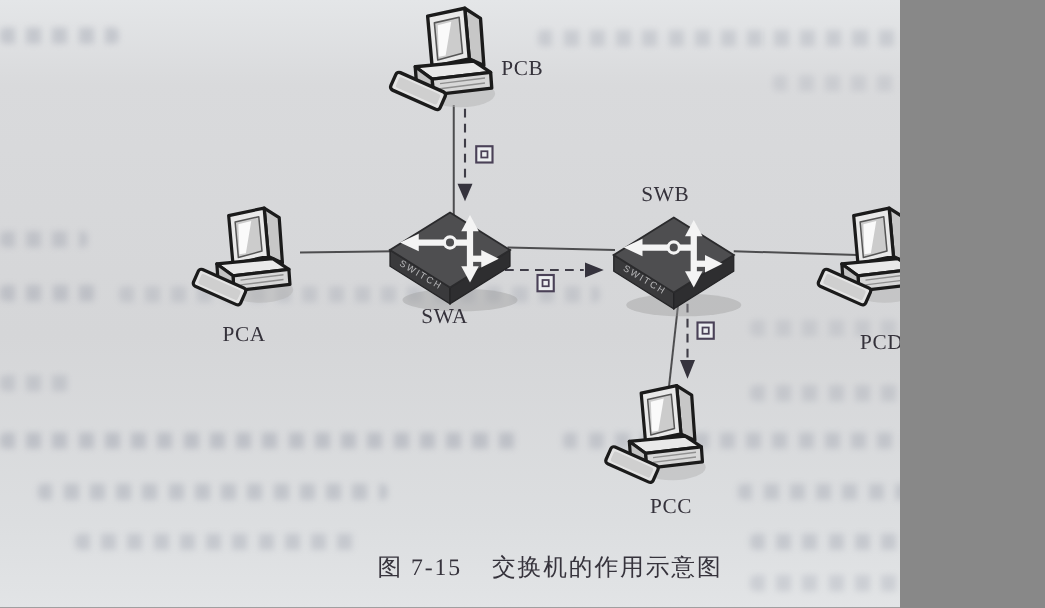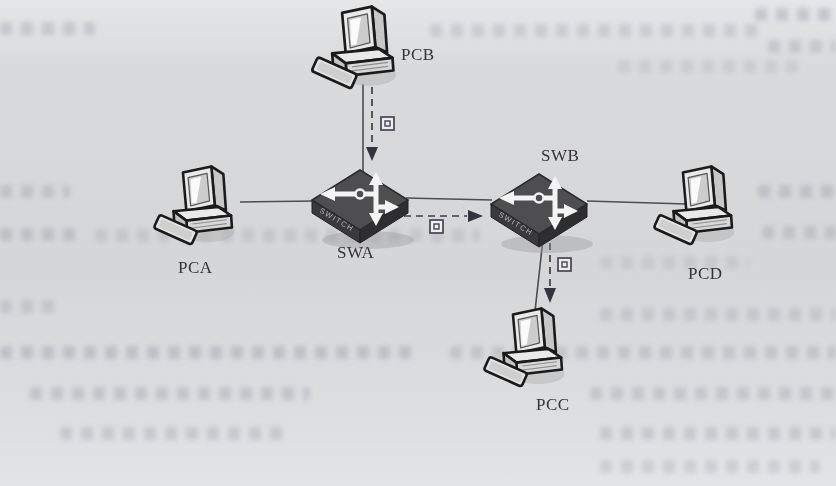--- a/index.html
+++ b/index.html
@@ -1,18 +1,18 @@
 <!DOCTYPE html>
 <html><head>
 <meta charset="utf-8">
 <style>
   html,body{margin:0;padding:0;background:#888;}
   .page{
     position:relative;
-    width:836px;height:486px;
+    width:720px;height:486px;
     overflow:hidden;
     background:linear-gradient(180deg,#e4e6e8 0%,#d9dadc 14%,#d5d6d8 55%,#dcdee0 86%,#e2e4e6 100%);
     font-family:"Liberation Serif","DejaVu Serif",serif;
   }
   
   .smudge{
     position:absolute;height:13px;border-radius:4px;
     background:repeating-linear-gradient(90deg,
       rgba(122,128,146,.48) 0px, rgba(122,128,146,.48) 12px,
       rgba(122,128,146,0) 12px, rgba(122,128,146,0) 21px);
@@ -125,20 +125,24 @@
 
     <use href="#pc-icon" transform="translate(316,3) scale(0.9)"></use>
     <use href="#pc-icon" transform="translate(158,163) scale(0.86)"></use>
     <use href="#pc-icon" transform="translate(658,163) scale(0.86)"></use>
     <use href="#pc-icon" transform="translate(488,305) scale(0.86)"></use>
     <use href="#switch-icon" transform="translate(360,200)"></use>
     <use href="#switch-icon" transform="translate(539,204)"></use>
   </svg>
 
   <span class="node-label" style="left:401px;top:45px">PCB</span>
-  <span class="node-label" style="left:541px;top:146px">SWB</span>
+  <span class="node-label" style="left:513px;top:146px">SWB</span>
   <span class="node-label" style="left:178px;top:258px">PCA</span>
   <span class="node-label" style="left:337px;top:243px">SWA</span>
   <span class="node-label" style="left:688px;top:264px">PCD</span>
-  <span class="node-label" style="left:536px;top:395px">PCC</span>
+  <span class="node-label" style="left:520px;top:395px">PCC</span>
 
+  <div class="caption">
+    <span>图 7-15</span>
+    <span>交换机的作用示意图</span>
+  </div>
 
 </div>
 
 </body></html>

